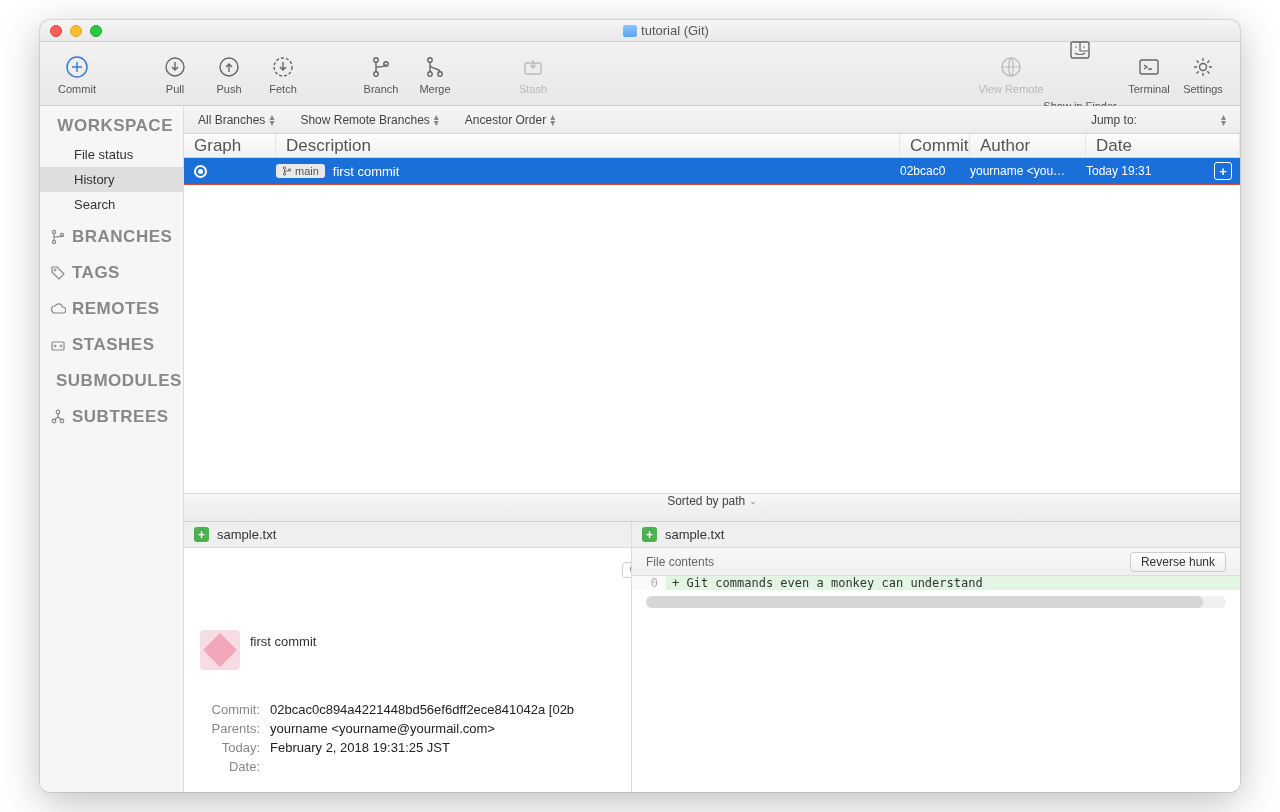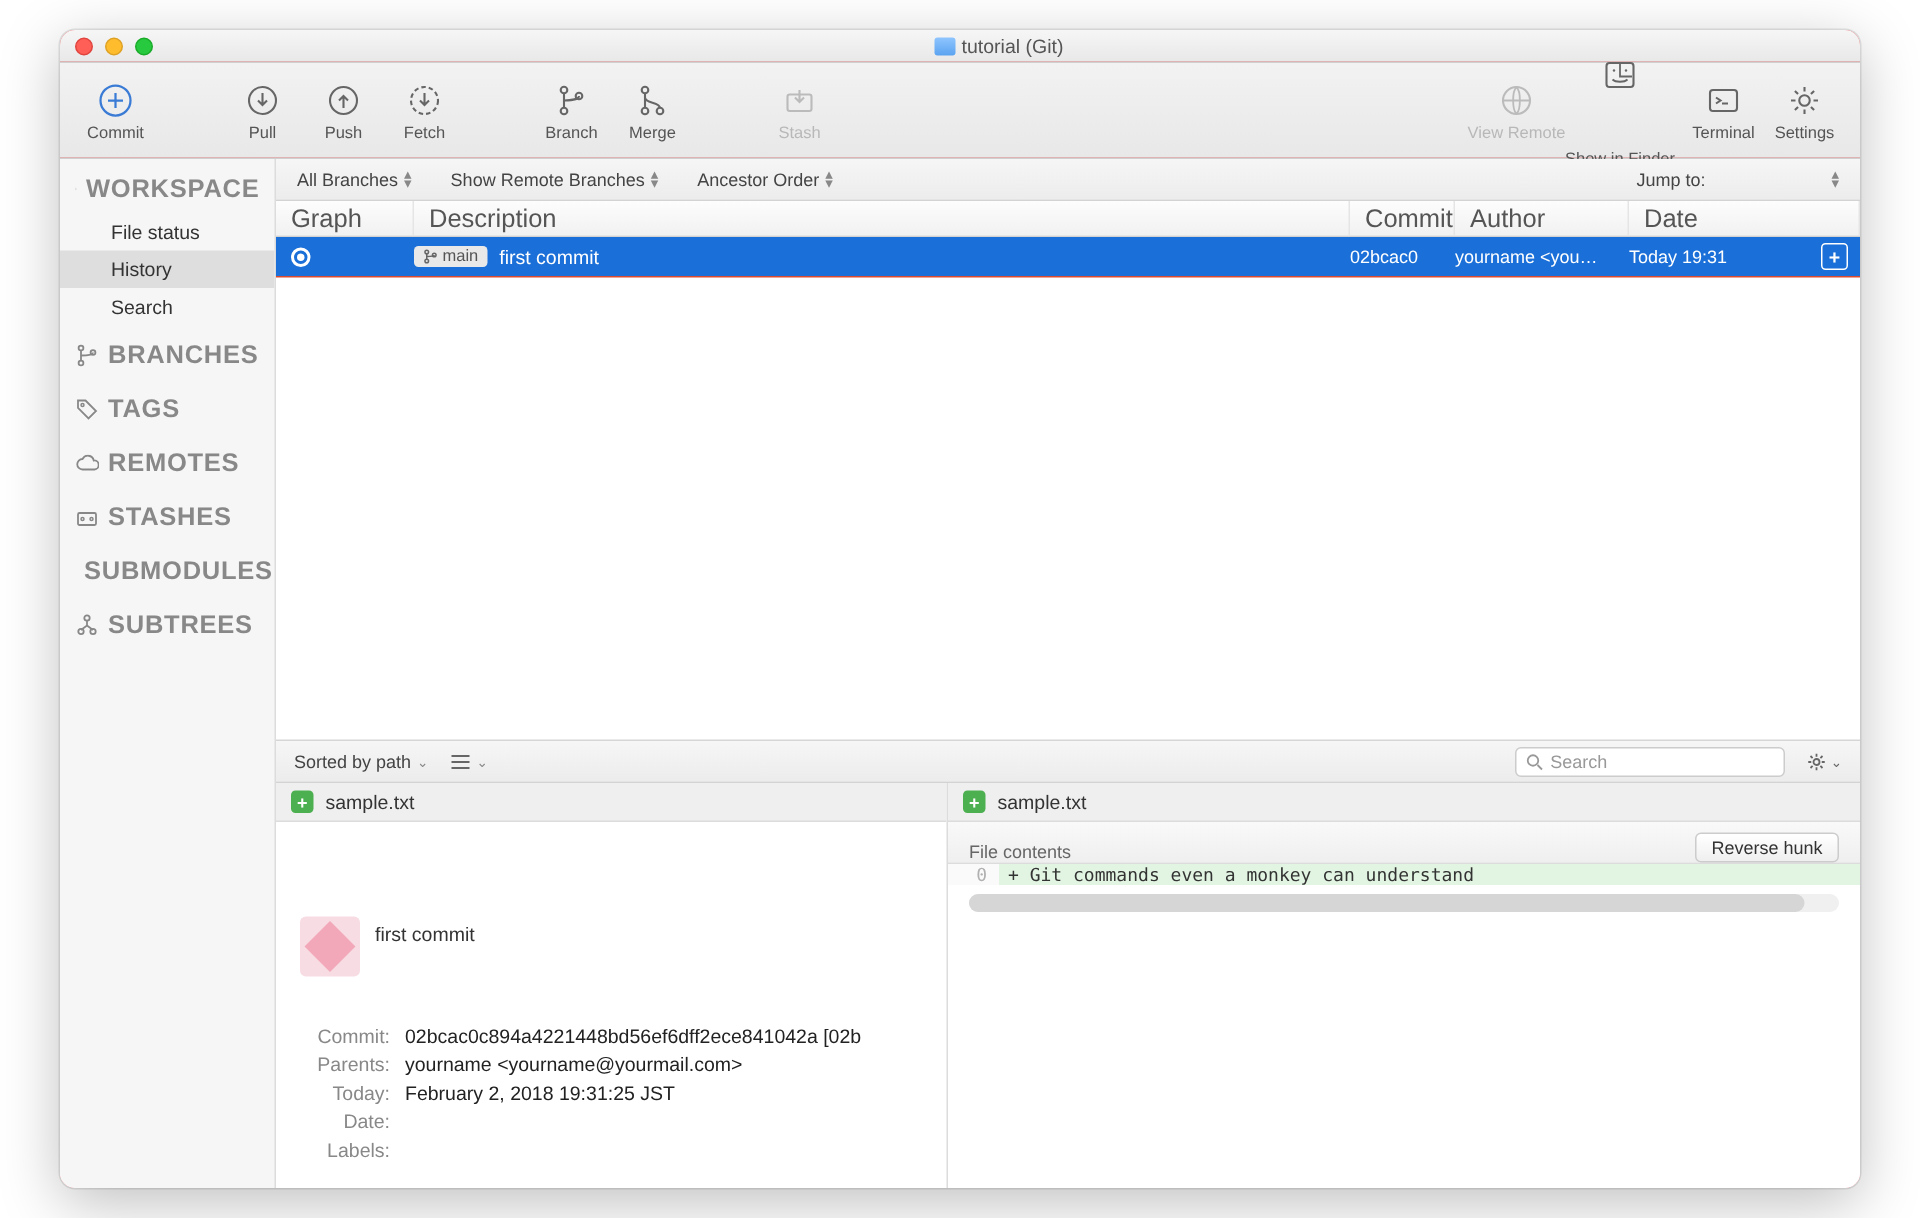--- a/index.html
+++ b/index.html
@@ -1,17 +1,17 @@
 <!DOCTYPE html>
 <html><head>
 <meta charset="utf-8">
 <style>
 * { box-sizing: border-box; margin: 0; padding: 0; }
 body { font-family: -apple-system, BlinkMacSystemFont, "Segoe UI", Helvetica, Arial, sans-serif; font-size: 13px; color: #333; background: #fff; }
-.window { width: 1200px; height: 772px; margin: 20px auto; background: #ef4444; border-radius: 10px; box-shadow: 0 10px 40px rgba(0,0,0,.25), 0 0 0 1px rgba(0,0,0,.1); overflow: hidden; display: flex; flex-direction: column; position: relative;}
+.window { width: 1200px; height: 772px; margin: 20px auto; background: #c4b5fd; border-radius: 10px; box-shadow: 0 10px 40px rgba(0,0,0,.25), 0 0 0 1px rgba(0,0,0,.1); overflow: hidden; display: flex; flex-direction: column; position: relative;}
 .titlebar { height: 22px; display: flex; align-items: center; padding: 0 10px; background: linear-gradient(#f6f6f6,#e8e8e8); border-bottom: 1px solid #d0d0d0; }
 .traffic { display: flex; gap: 8px; }
 .traffic span { width: 12px; height: 12px; border-radius: 50%; display:inline-block; }
 .t-red { background:#ff5f56; border:1px solid #e0443e;} .t-yel{background:#ffbd2e;border:1px solid #dea123;} .t-grn{background:#27c93f;border:1px solid #1aab29;}
 .title-center { flex:1; text-align:center; font-size:13px; color:#555; display:flex; align-items:center; justify-content:center; gap:4px;}
 .folder-ico{width:14px;height:12px;background:linear-gradient(#8fc5ff,#5ba3f0);border-radius:2px;display:inline-block;}
 
 .toolbar { height: 64px; background: linear-gradient(#f2f2f2,#e8e8e8); border-bottom:1px solid #cfcfcf; display:flex; align-items:center; padding:0 12px; gap:4px;}
 .tool-btn { display:flex; flex-direction:column; align-items:center; width:50px; padding:4px 0; cursor:default; color:#555;}
 .tool-btn.dis{color:#b8b8b8;}
@@ -41,41 +41,41 @@
 .commit-row{display:flex;align-items:center;height:26px;background:#1a6fd8;color:#fff;font-size:13px;outline:1px solid #d94a2f;}
 .commit-row .col-graph{display:flex;align-items:center;justify-content:flex-start;padding-left:10px;}
 .radio{width:13px;height:13px;border:2px solid #fff;border-radius:50%;display:flex;align-items:center;justify-content:center;}
 .radio::after{content:"";width:5px;height:5px;background:#fff;border-radius:50%;}
 .commit-row .col-desc{display:flex;align-items:center;gap:8px;}
 .branch-tag{background:#e9e9e9;color:#555;border-radius:3px;padding:1px 6px;font-size:11px;display:flex;align-items:center;gap:3px;}
 .commit-row .col-commit,.commit-row .col-author,.commit-row .col-date{font-size:12px;}
 .commit-row .col-date{display:flex;align-items:center;justify-content:space-between;padding-right:8px;}
 .plusbox{width:18px;height:18px;border:1.5px solid #fff;border-radius:3px;display:flex;align-items:center;justify-content:center;font-weight:bold;font-size:13px;}
 
-.detail-toolbar{height:28px;background:linear-gradient(#f6f6f6,#ececec);border-bottom:1px solid #d3d3d3;display:flex;align-items:center;padding:0 12px;gap:14px;font-size:12px;color:#444;}
+.detail-toolbar{height:28px;background:linear-gradient(#f6f6f6,#ececec);border-bottom:1px solid #d3d3d3;display:flex;align-items:center;padding:0 12px;gap:14px;font-size:12px;color:#444;flex-direction:column;}
 .detail-toolbar .sp{flex:1;}
 .searchbox{width:180px;height:20px;border:1px solid #ccc;border-radius:4px;background:#fff;display:flex;align-items:center;padding:0 6px;gap:4px;color:#999;font-size:12px;}
 .gearmenu{display:flex;align-items:center;gap:2px;color:#666;}
 
 .detail-split{flex:0 0 270px; display:flex;overflow:hidden;}
 .dleft{width:448px;border-right:1px solid #dcdcdc;display:flex;flex-direction:column;overflow:auto;}
 .dright{flex:1;display:flex;flex-direction:column;overflow:hidden;}
 .filerow{height:26px;background:#efefef;border-bottom:1px solid #dcdcdc;display:flex;align-items:center;padding:0 10px;gap:8px;font-size:13px;}
 .badge-plus{width:15px;height:15px;background:#4caf50;color:#fff;border-radius:3px;display:flex;align-items:center;justify-content:center;font-weight:bold;font-size:12px;}
 
 .commit-meta{padding:16px;font-size:13px;}
 .avatar{width:40px;height:40px;display:inline-block;vertical-align:top;background:#f7dce3;border-radius:4px;position:relative;margin-right:10px;}
 .avatar::before,.avatar::after{content:"";position:absolute;background:#f2a8b8;}
 .avatar::before{width:60%;height:60%;left:20%;top:20%;transform:rotate(45deg);}
 .meta-table{margin-top:30px;}
 .meta-table .r{display:flex;gap:10px;padding:2px 0;}
 .meta-table .k{width:60px;text-align:right;color:#888;}
 .meta-table .v{flex:1;color:#222;}
 
-.diffhead{height:28px;background:linear-gradient(#f9f9f9,#efefef);border-bottom:1px solid #dcdcdc;display:flex;align-items:flex-end;padding:0 14px;justify-content:space-between;font-size:12px;color:#666;}
+.diffhead{height:28px;background:linear-gradient(#f9f9f9,#efefef);border-bottom:1px solid #dcdcdc;display:flex;align-items:center;padding:0 14px;justify-content:space-between;font-size:12px;color:#666;}
 .revbtn{background:linear-gradient(#fff,#efefef);border:1px solid #ccc;border-radius:4px;padding:2px 10px;font-size:12px;color:#333;cursor:default;}
 .diffbody{flex:1;font-family:Menlo,Monaco,monospace;font-size:12px;overflow:auto;background:#fff;padding-bottom:10px;}
 .diffline{display:flex;}
 .diffline .ln{width:34px;text-align:right;padding-right:8px;color:#b0b0b0;background:#fafafa;}
 .diffline .ct{flex:1;padding-left:6px;}
 .diffline.add{background:#e2f5e2;}
 .hscroll{height:12px;background:#f0f0f0;border-radius:6px;margin:6px 14px 0;position:relative;}
 .hscroll::after{content:"";position:absolute;left:0;top:0;height:100%;width:96%;background:#d6d6d6;border-radius:6px;}
 
 svg{display:block;}
@@ -378,24 +378,20 @@
                   <div class="k">Parents:</div>
                   <div class="v">yourname &lt;yourname@yourmail.com&gt;</div>
                 </div>
               <div class="r">
                   <div class="k">Today:</div>
                   <div class="v">February 2, 2018 19:31:25 JST</div>
                 </div>
               <div class="r">
                   <div class="k">Date:</div>
                 </div>
-              <div class="r">
-                  <div class="k">Labels:</div>
-                  <div class="v"></div>
-                </div>
             </div>
           </div>
         </div>
 
         <div class="dright">
           <div class="filerow">
             <span class="badge-plus">+</span>
             <span>sample.txt</span>
           </div>
           <div class="diffhead">

